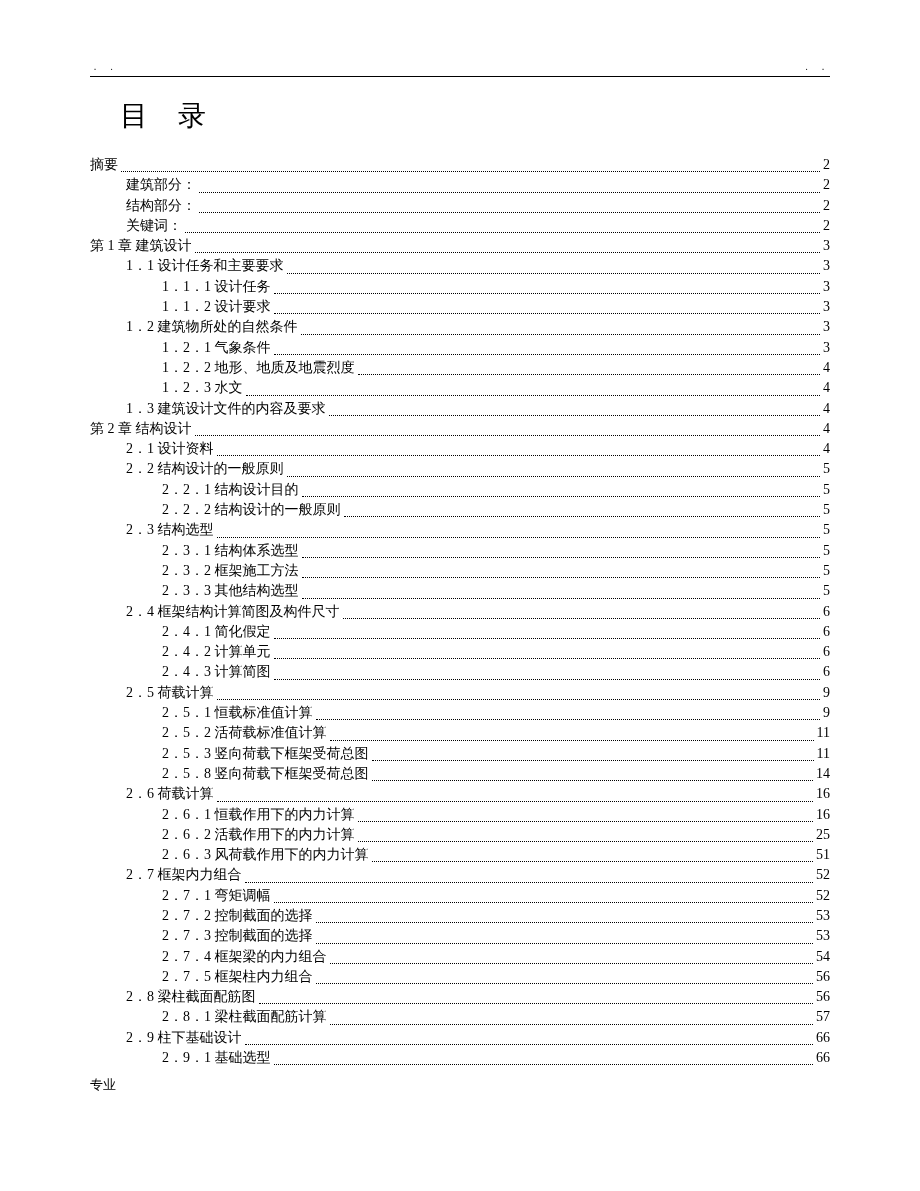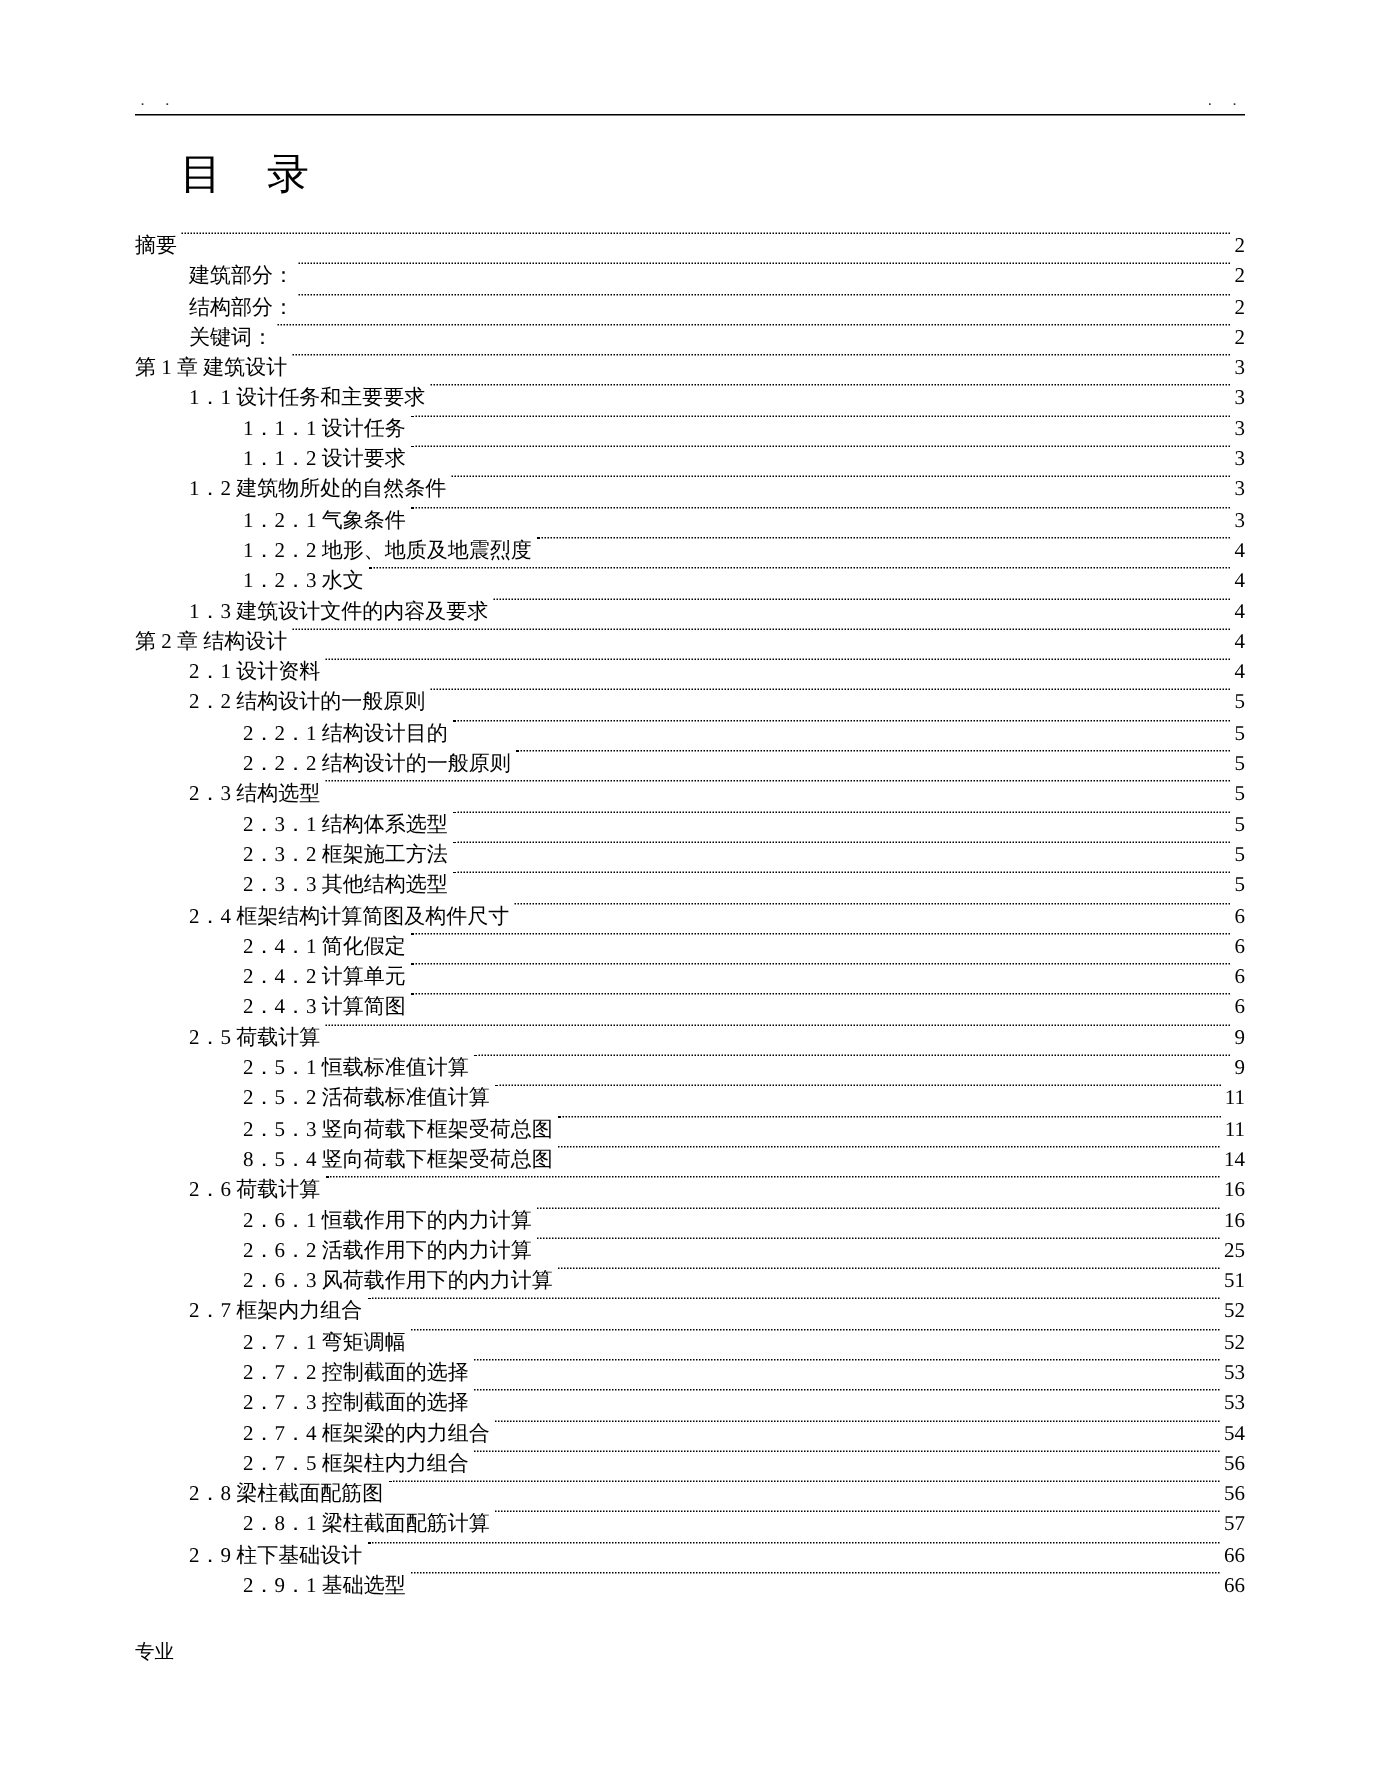--- a/index.html
+++ b/index.html
@@ -34,40 +34,40 @@
       font-weight: normal;
       letter-spacing: 30px;
       margin-bottom: 20px;
       padding-left: 30px;
     }
     .toc {
       line-height: 1.45;
     }
     .toc-row {
       display: flex;
-      align-items: flex-start;
+      align-items: flex-end;
       white-space: nowrap;
     }
     .toc-label {
       flex-shrink: 0;
     }
     .toc-dots {
       flex: 1;
       border-bottom: 1.5px dotted #000;
       margin: 0 3px 3px 3px;
       min-width: 10px;
     }
     .toc-page {
       flex-shrink: 0;
     }
     .indent-0 { padding-left: 0; }
     .indent-1 { padding-left: 36px; }
     .indent-2 { padding-left: 72px; }
     .footer {
-      margin-top: 24px;
+      margin-top: 8px;
       font-size: 13px;
     }
   </style>
 </head>
 <body>
 
 <div class="header-marks">
   <span>．        ．</span>
   <span>．            ．</span>
 </div>
@@ -219,21 +219,21 @@
       <span class="toc-label">2．5．2  活荷载标准值计算</span>
       <span class="toc-dots"></span>
       <span class="toc-page">11</span>
     </div>
     <div class="toc-row indent-2">
       <span class="toc-label">2．5．3  竖向荷载下框架受荷总图</span>
       <span class="toc-dots"></span>
       <span class="toc-page">11</span>
     </div>
     <div class="toc-row indent-2">
-      <span class="toc-label">8．5．4  竖向荷载下框架受荷总图</span>
+      <span class="toc-label">2．5．8  竖向荷载下框架受荷总图</span>
       <span class="toc-dots"></span>
       <span class="toc-page">14</span>
     </div>
     <div class="toc-row indent-1">
       <span class="toc-label">2．6  荷载计算</span>
       <span class="toc-dots"></span>
       <span class="toc-page">16</span>
     </div>
     <div class="toc-row indent-2">
       <span class="toc-label">2．6．1  恒载作用下的内力计算</span>

